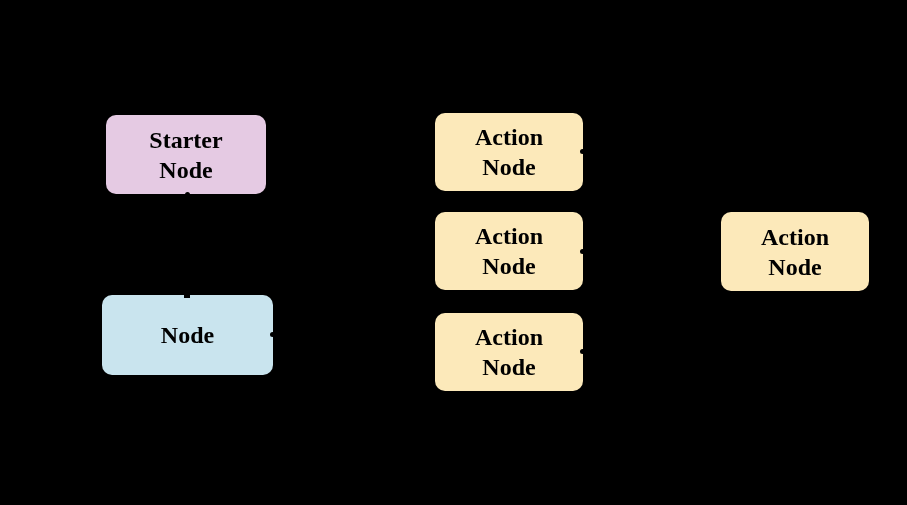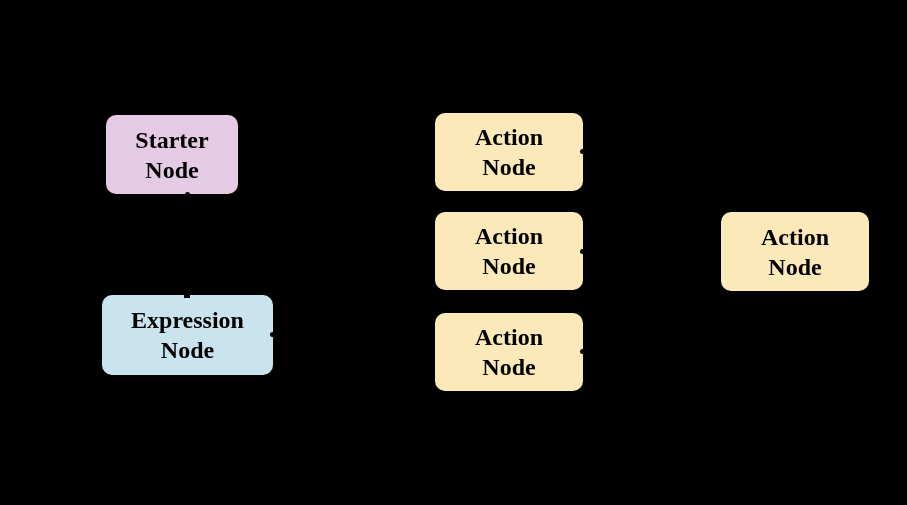--- a/index.html
+++ b/index.html
@@ -23,21 +23,21 @@
     justify-content: center;
     text-align: center;
     color: #000000;
     font-weight: bold;
     font-size: 24px;
     line-height: 30px;
     z-index: 1;
   }
   .node span { display: block; }
 
-  .node-starter    { left: 106px; top: 115px; width: 132px; height: 79px; }
+  .node-starter    { left: 106px; top: 115px; width: 160px; height: 79px; }
   .node-expression { left: 102px; top: 295px; width: 171px; height: 80px; }
   .node-action-1   { left: 435px; top: 113px; width: 148px; height: 78px; }
   .node-action-2   { left: 435px; top: 212px; width: 148px; height: 78px; }
   .node-action-3   { left: 435px; top: 313px; width: 148px; height: 78px; }
   .node-action-4   { left: 721px; top: 212px; width: 148px; height: 79px; }
 
   .dot {
     position: absolute;
     width: 5px;
     height: 5px;
@@ -62,21 +62,20 @@
 <body>
 
 <div class="canvas">
 
   <div class="node node-starter" style="background-color: rgb(229, 202, 227);">
     <span>Starter</span>
     <span>Node</span>
   </div>
 
   <div class="node node-expression" style="background-color: rgb(201, 228, 238);">
-    <span>Expression</span>
     <span>Node</span>
   </div>
 
   <div class="node node-action-1" style="background-color: rgb(252, 233, 186);">
     <span>Action</span>
     <span>Node</span>
   </div>
 
   <div class="node node-action-2" style="background-color: rgb(252, 233, 186);">
     <span>Action</span>

